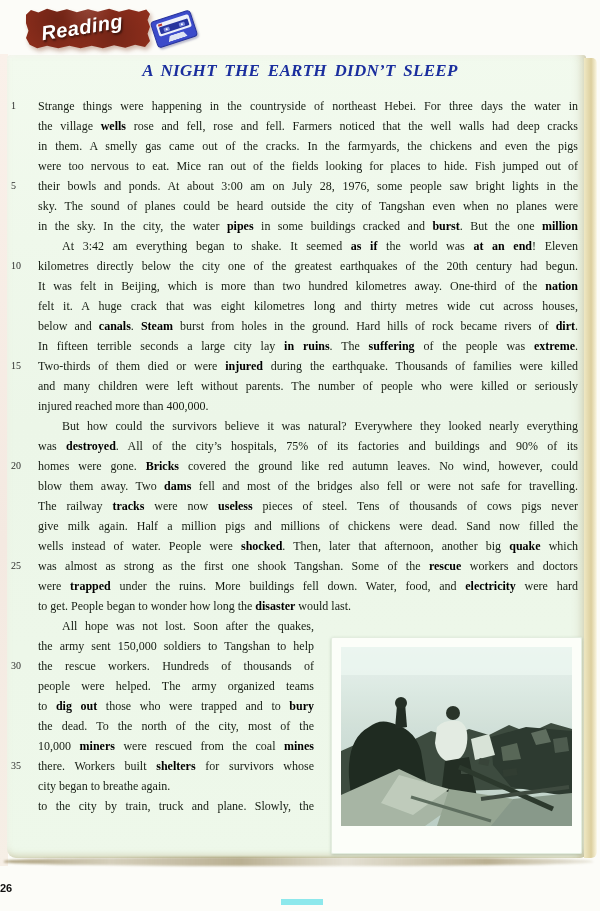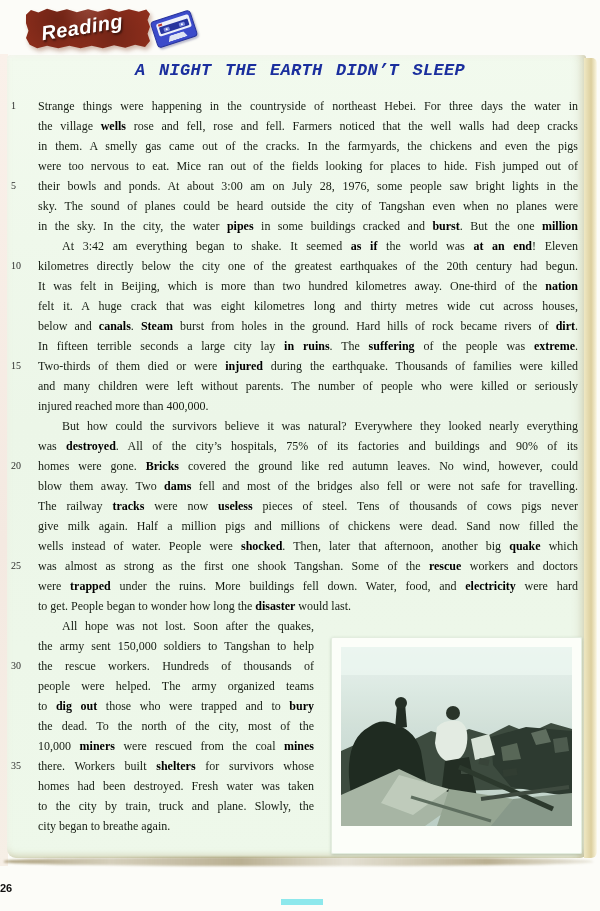--- a/index.html
+++ b/index.html
@@ -65,21 +65,21 @@
   .cas-face { position:absolute; left:4px; top:3px; width:34px; height:13px; background:#eef1fa; border-radius:2px; }
   .cas-band { position:absolute; left:2px; top:4px; width:30px; height:7px; background:#27349e; border-radius:1px; }
   .cas-reel { position:absolute; top:1.5px; width:6px; height:4px; background:#7d8ade; border-radius:1px; }
   .cas-reel.l { left:4px; } .cas-reel.r { right:4px; }
   .cas-reel::after { content:""; position:absolute; left:2px; top:1px; width:2px; height:2px; background:#fff; border-radius:50%; }
   .cas-mark { position:absolute; left:2px; top:1px; width:4px; height:2px; background:#c23a2e; }
   .cas-bottom { position:absolute; left:11px; bottom:2px; width:20px; height:6px; background:#dfe4f4; clip-path:polygon(15% 0,85% 0,100% 100%,0 100%); }
   
   .title {
     position:absolute; left:0; top:61px; width:600px; text-align:center;
-    font-family:Liberation Mono, monospace; font-weight:bold; font-style:italic;
+    font-family:Liberation Serif, serif; font-weight:bold; font-style:italic;
     font-size:17px; letter-spacing:.3px; word-spacing:3px; color:#1b2f9e;
   }
   
   .text {
     position:absolute; left:38px; top:96px; width:540px;
     font-size:12px; color:#151c12;
   }
   .line { position:relative; height:20px; line-height:20px; text-align:justify; text-align-last:justify; }
   .line.last { text-align-last:left; }
   .line.indent { text-indent:24px; }
@@ -164,23 +164,22 @@
       <div class="line"><span>were </span><b>trapped</b><span> under the ruins. More buildings fell down. Water, food, and </span><b>electricity</b><span> were hard</span></div>
       <div class="line last"><span>to get. People began to wonder how long the </span><b>disaster</b><span> would last.</span></div>
       <div class="line narrow indent"><span>All hope was not lost. Soon after the quakes,</span></div>
       <div class="line narrow"><span>the army sent 150,000 soldiers to Tangshan to help</span></div>
       <div class="line narrow"><span class="lnum">30</span><span>the rescue workers. Hundreds of thousands of</span></div>
       <div class="line narrow"><span>people were helped. The army organized teams</span></div>
       <div class="line narrow"><span>to </span><b>dig out</b><span> those who were trapped and to </span><b>bury</b></div>
       <div class="line narrow"><span>the dead. To the north of the city, most of the</span></div>
       <div class="line narrow"><span>10,000 </span><b>miners</b><span> were rescued from the coal </span><b>mines</b></div>
       <div class="line narrow"><span class="lnum">35</span><span>there. Workers built </span><b>shelters</b><span> for survivors whose</span></div>
-      <div class="line narrow"><span>homes had been destroyed. Fresh water was taken</span></div>
+      <div class="line narrow last"><span>city began to breathe again.</span></div>
       <div class="line narrow"><span>to the city by train, truck and plane. Slowly, the</span></div>
-      <div class="line narrow last"><span>city began to breathe again.</span></div>
     </div>
 
   <div class="photo-frame">
     <div class="photo">
       <svg viewBox="0 0 231 179" preserveAspectRatio="none">
         <defs>
           <linearGradient id="sky" x1="0" y1="0" x2="0" y2="1">
             <stop offset="0" stop-color="#eff7f3"></stop>
             <stop offset="0.45" stop-color="#d6e3dd"></stop>
             <stop offset="1" stop-color="#bfd0c8"></stop>

